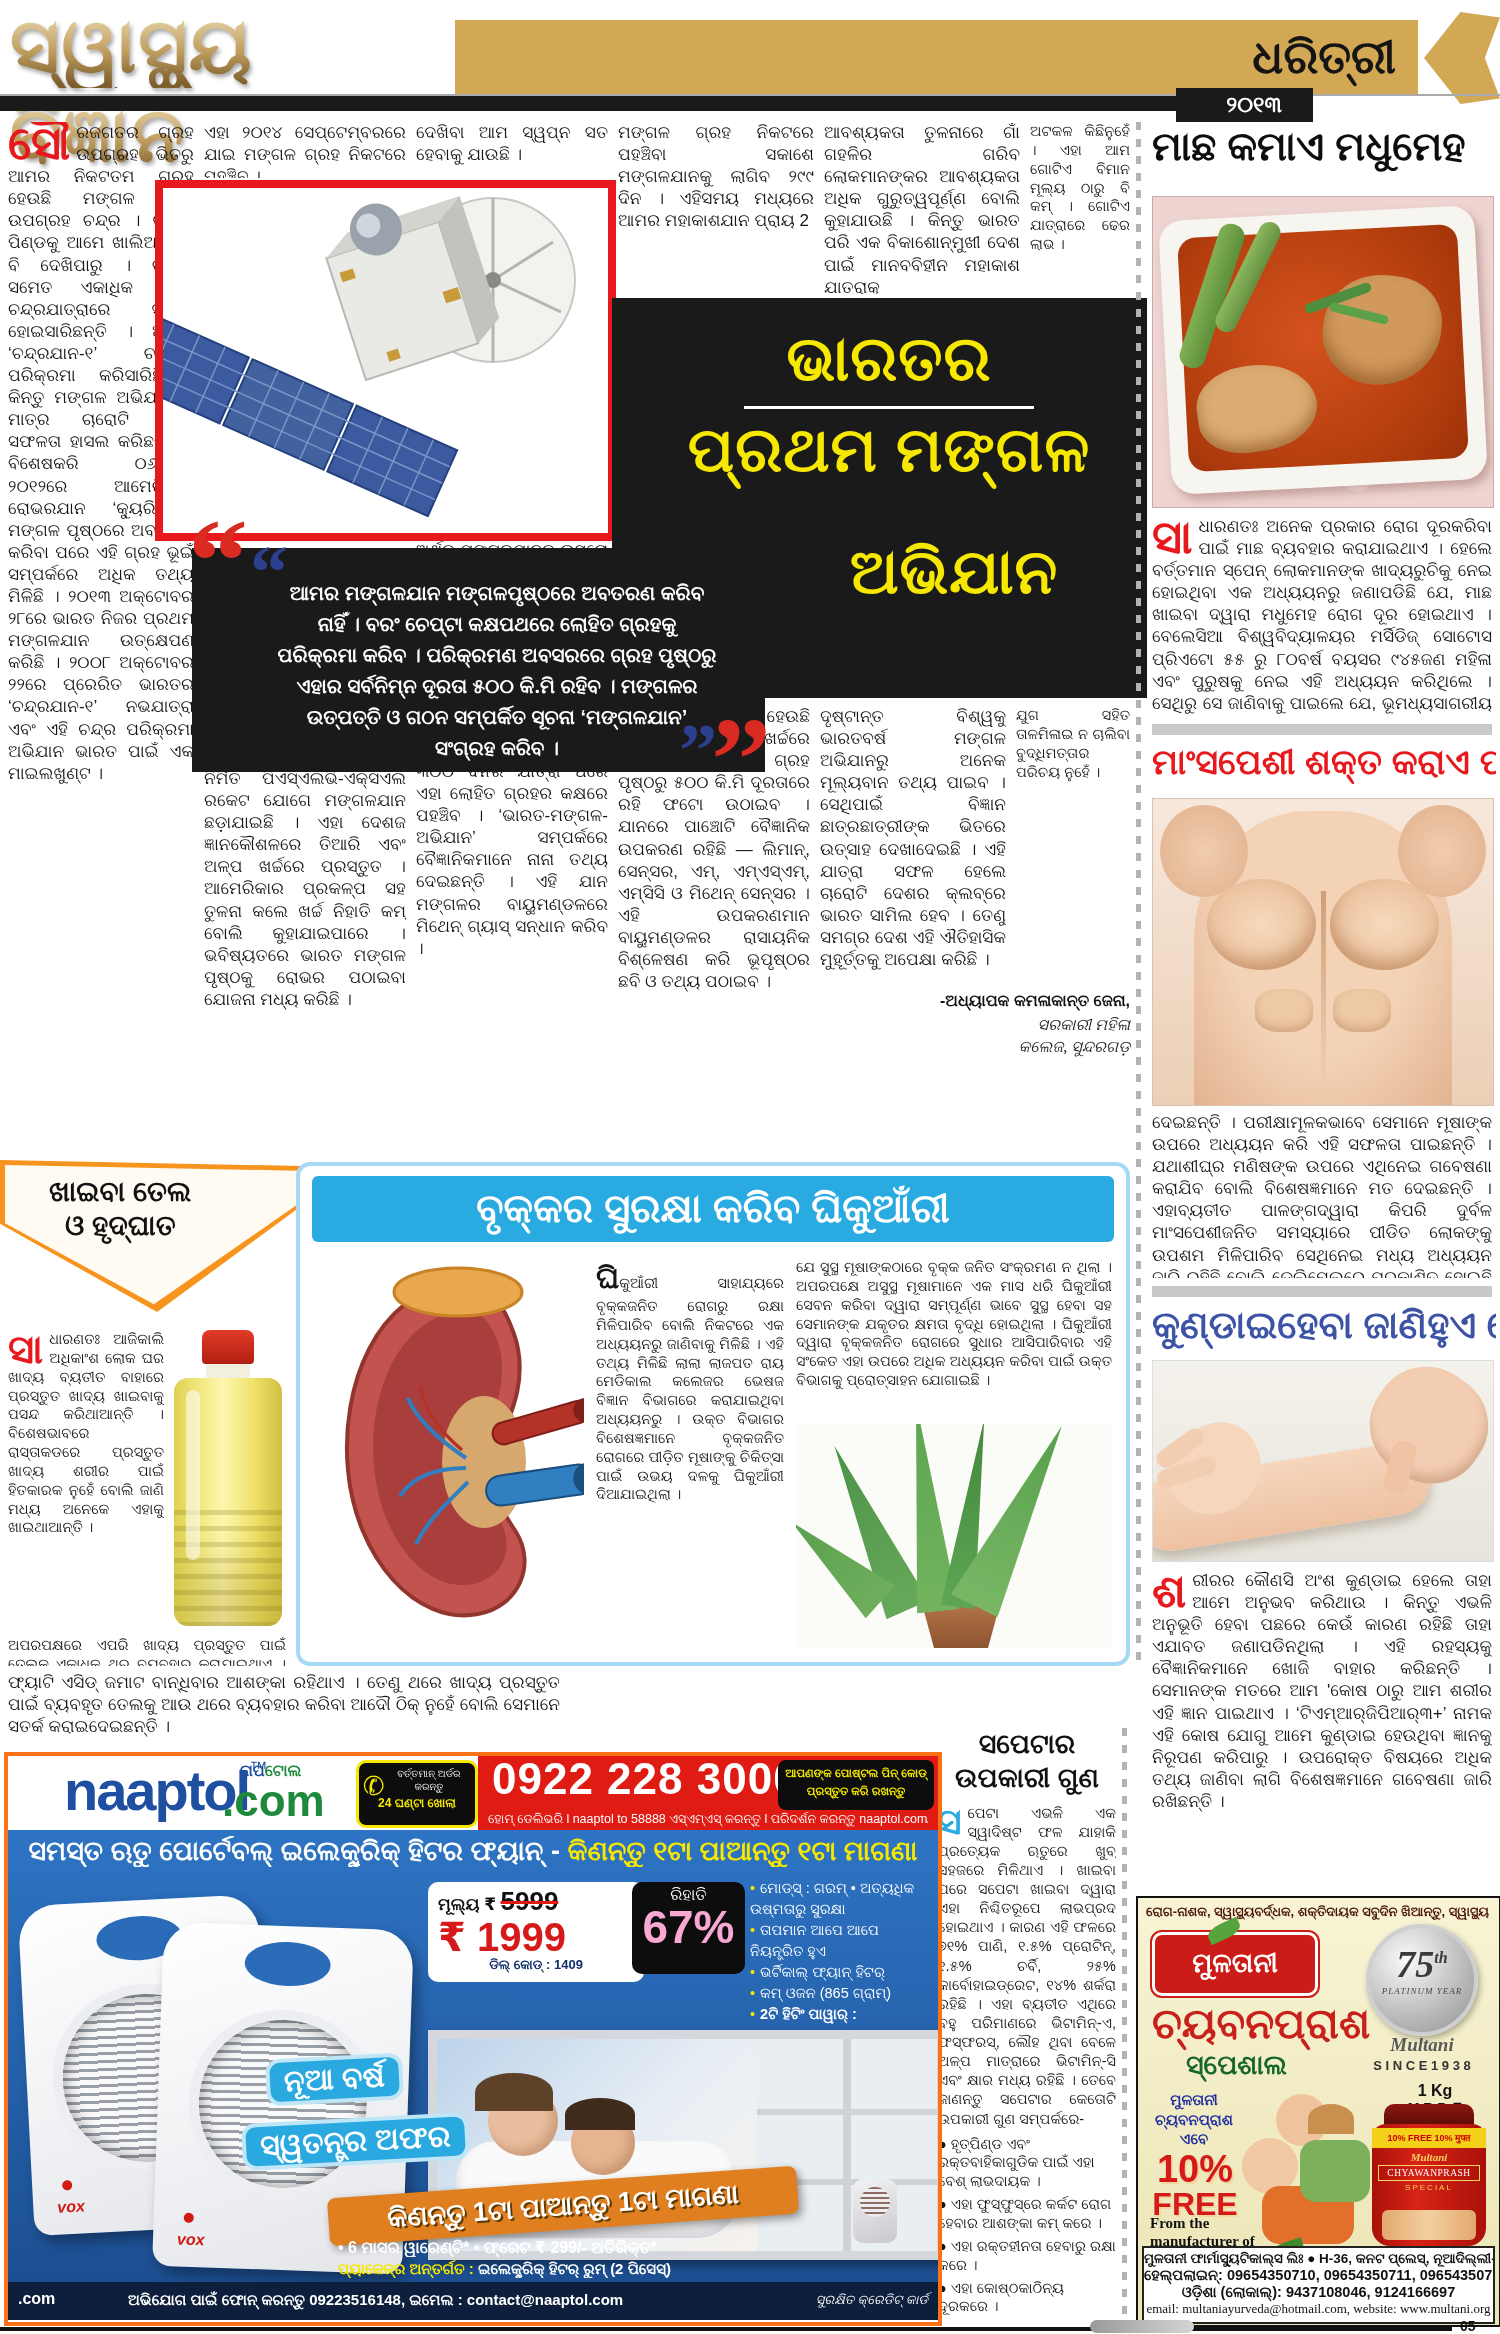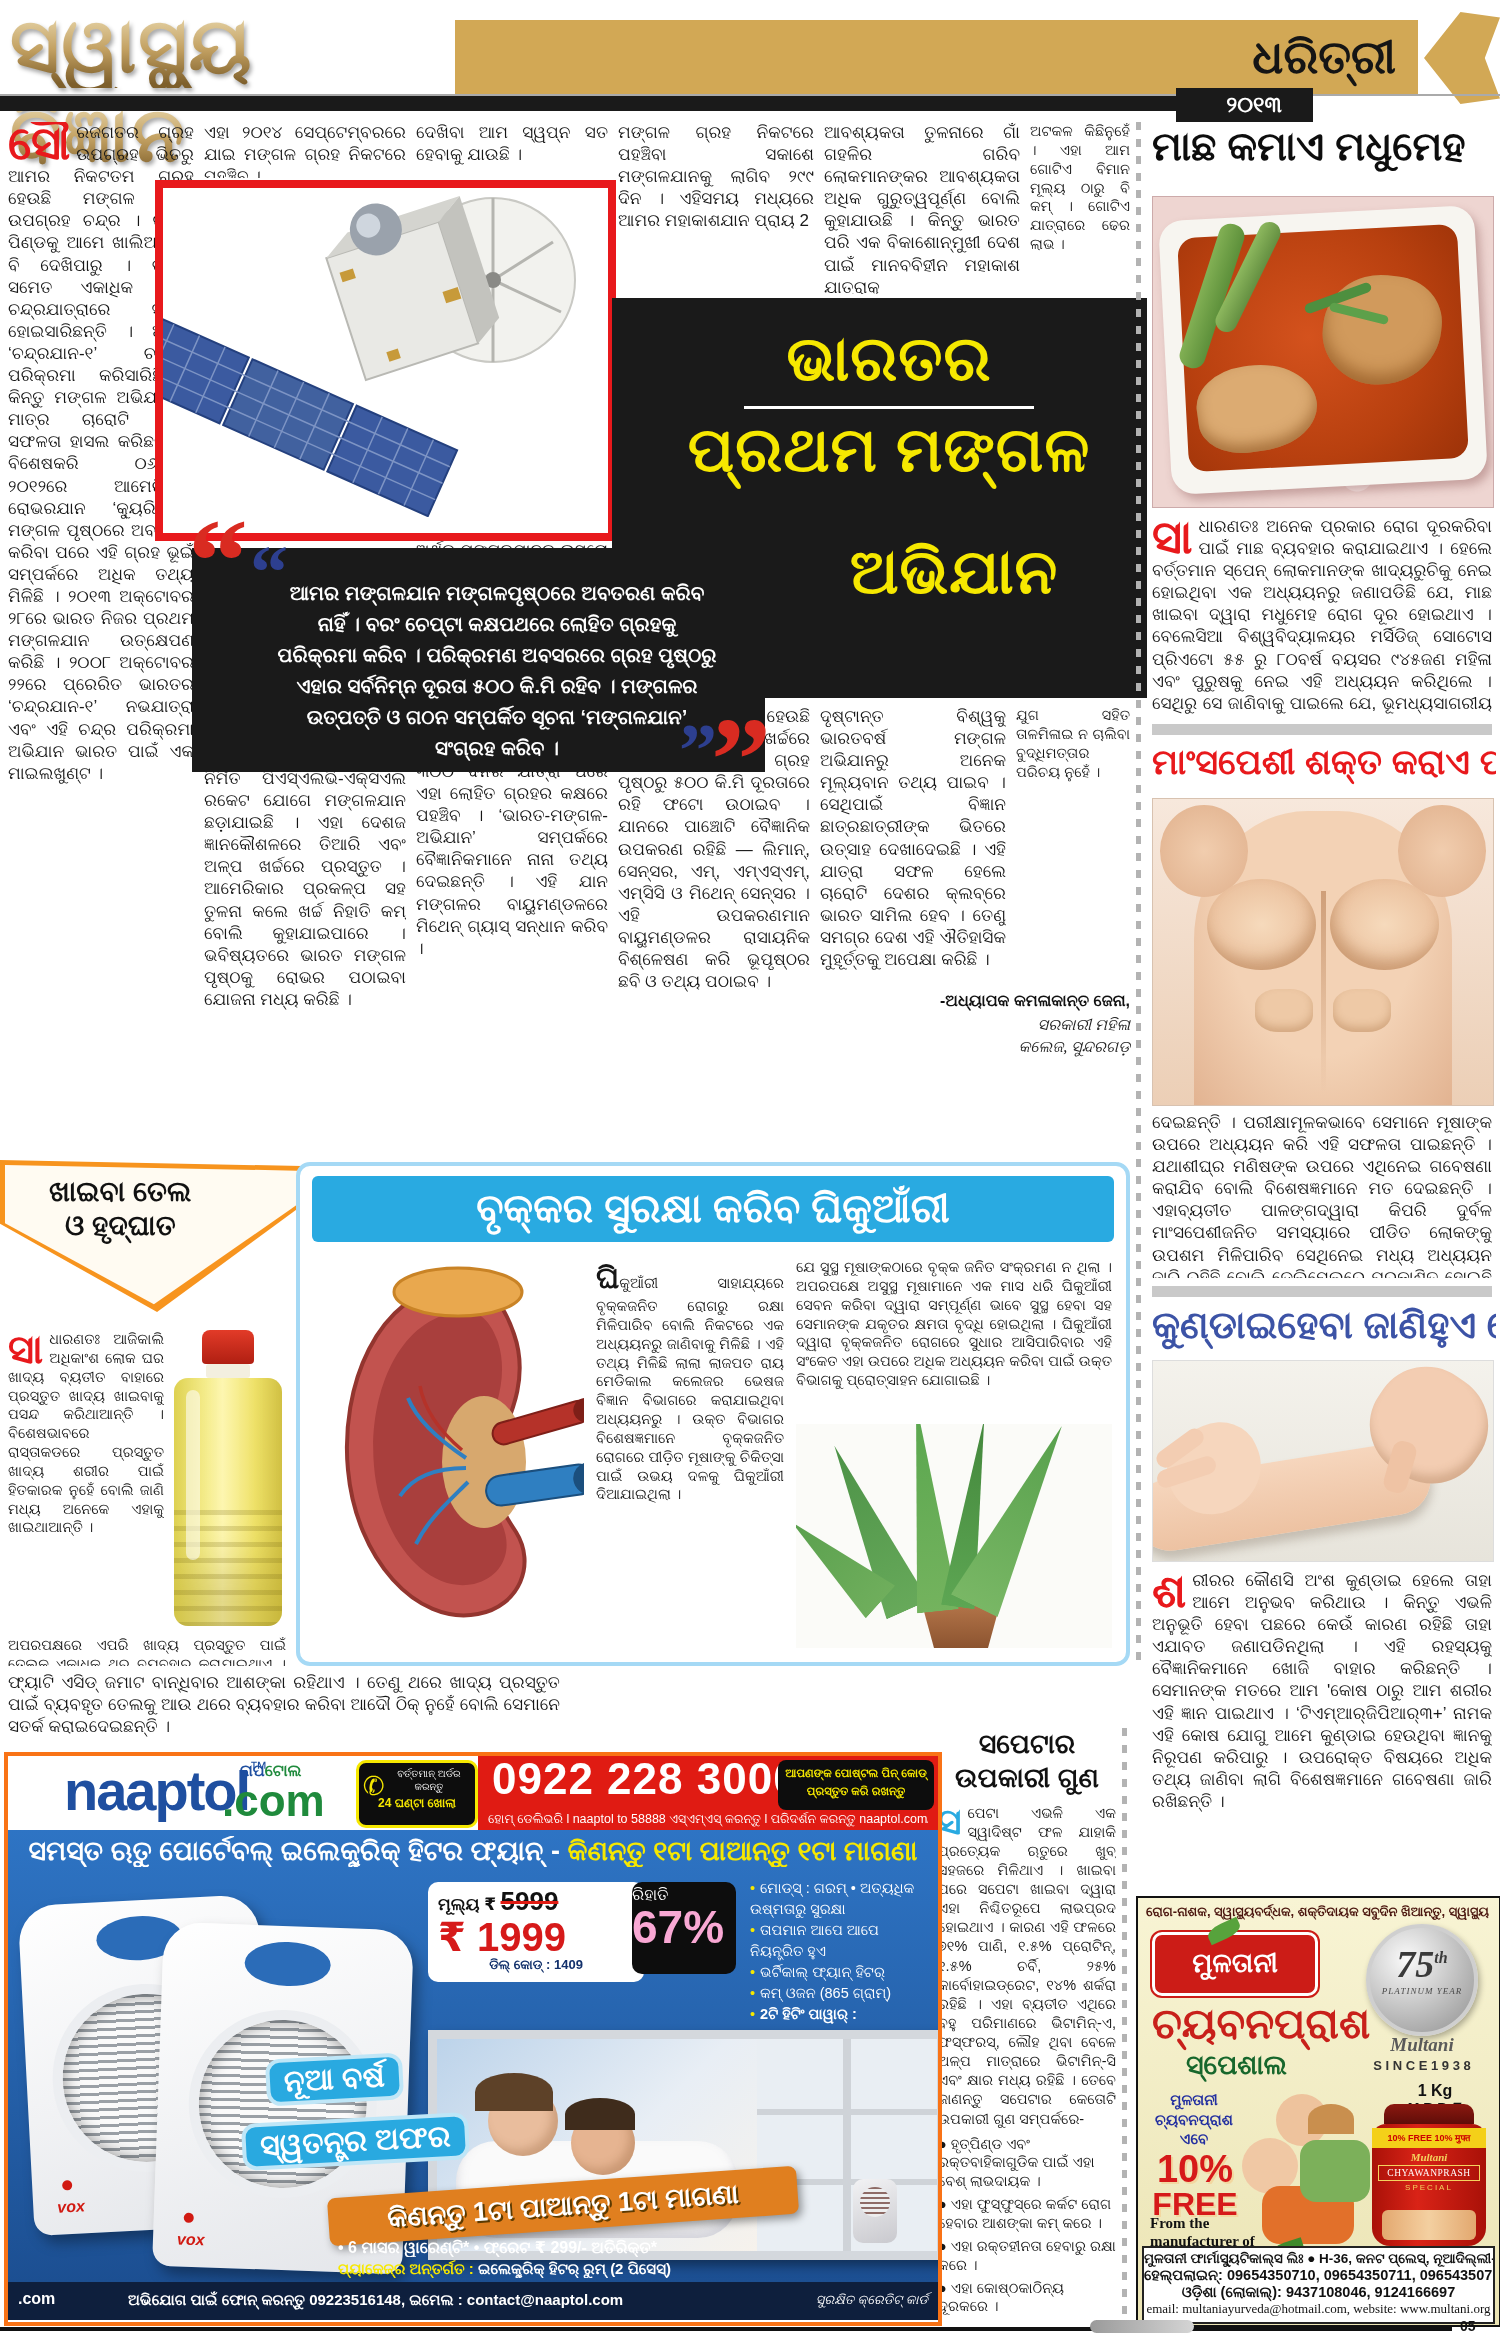--- a/index.html
+++ b/index.html
@@ -313,21 +313,21 @@
         <div class="dot" data-interactable="false"></div>
         <div class="brand" data-interactable="false">vox</div>
       </div>
 
       <div class="abs" style="left:420px;top:52px;width:196px;height:92px;background:#fff;border-radius:10px;padding:4px 10px;overflow:hidden;" data-interactable="false">
         <span style="font-size:17px;font-weight:bold;color:#111;" data-interactable="false">ମୂଲ୍ୟ ₹</span>
         <span style="font-size:26px;font-weight:bold;color:#111;text-decoration:line-through;text-decoration-color:#e01b13;text-decoration-thickness:3px;" data-interactable="false">5999</span>
         <div style="font-size:40px;font-weight:bold;color:#d61a1a;line-height:1;" data-interactable="false">₹ 1999</div>
         <div style="font-size:13px;font-weight:bold;color:#12306b;text-align:center;" data-interactable="false">ଡିଲ୍ କୋଡ୍ : 1409</div>
       </div>
-      <div class="abs" style="left:624px;top:52px;width:104px;height:92px;background:#0d0d0d;border-radius:10px;text-align:left;overflow:hidden;" data-interactable="false">
+      <div class="abs" style="left:624px;top:52px;width:113px;height:92px;background:#0d0d0d;border-radius:10px;text-align:center;overflow:hidden;" data-interactable="false">
         <div style="font-size:16px;color:#fff;margin-top:4px;" data-interactable="false">ରିହାତି</div>
         <div style="font-size:46px;font-weight:bold;color:#f9a8d4;line-height:1;" data-interactable="false">67%</div>
       </div>
 
       <div class="abs" style="left:742px;top:48px;width:182px;height:150px;overflow:hidden;" data-interactable="false">
         <div class="np-feature" data-interactable="false"><span class="np-bullet">•</span><span>ମୋଡ୍ସ୍ : ଗରମ୍ • ଅତ୍ୟଧିକ ଉଷ୍ମତାରୁ ସୁରକ୍ଷା</span></div>
         <div class="np-feature" data-interactable="false"><span class="np-bullet">•</span><span>ତାପମାନ ଆପେ ଆପେ ନିୟନ୍ତ୍ରିତ ହୁଏ</span></div>
         <div class="np-feature" data-interactable="false"><span class="np-bullet">•</span><span>ଭର୍ଟିକାଲ୍ ଫ୍ୟାନ୍ ହିଟର୍</span></div>
         <div class="np-feature" data-interactable="false"><span class="np-bullet">•</span><span>କମ୍ ଓଜନ (865 ଗ୍ରାମ୍)</span></div>
         <div class="np-feature" data-interactable="false"><span class="np-bullet">•</span><b><span>2ଟି ହିଟିଂ ପାୱାର୍ : 1000W/2000W</span></b></div>

